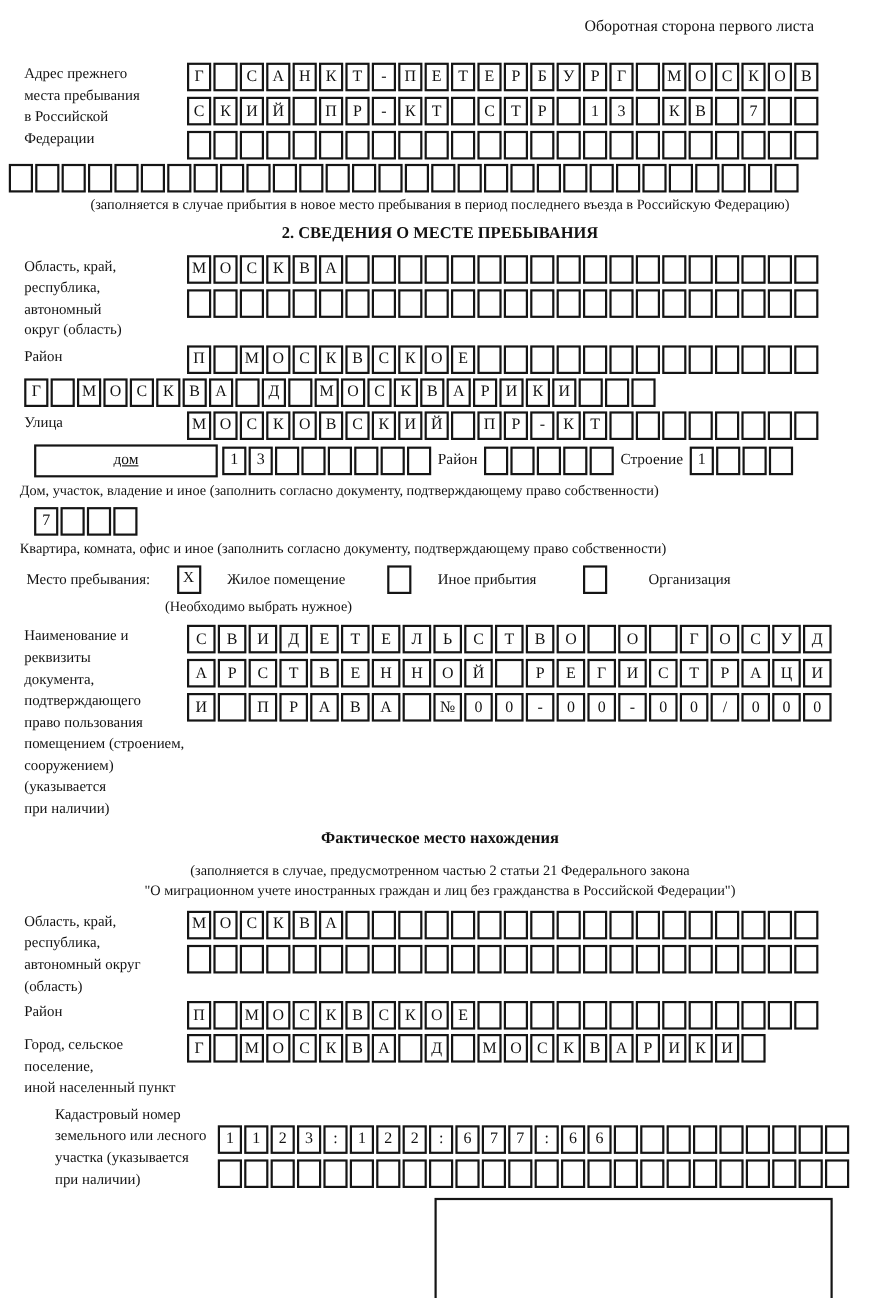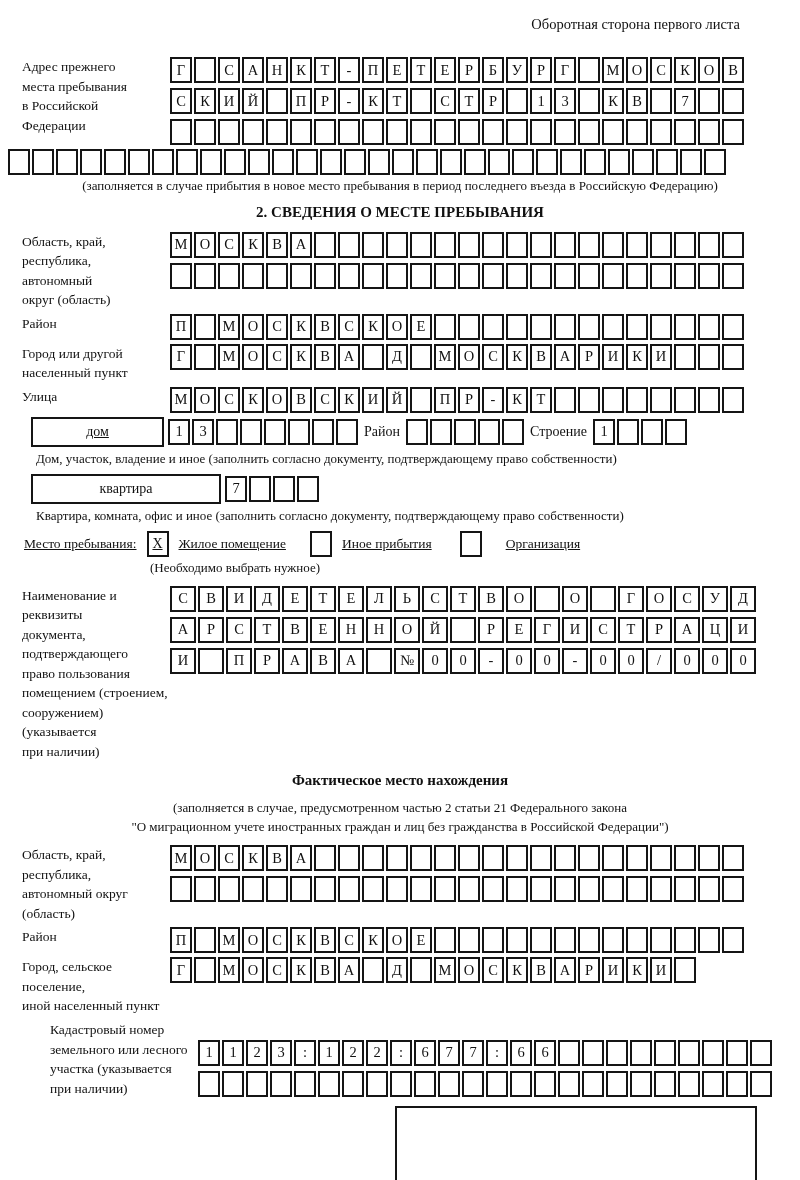--- a/index.html
+++ b/index.html
@@ -21,24 +21,24 @@
     width: 22px; height: 26px; border: 2px solid #151515;
     display: inline-flex; align-items: center; justify-content: center;
     font-size: 14.5px; flex-shrink: 0; background: #fff;
   }
   .cells.wide .cell { width: 26px; }
   .fullrow { padding-left: 8px; margin-bottom: 2px; }
   .caption { text-align: center; font-size: 13px; margin-bottom: 6px; }
   .sect-title { text-align: center; font-weight: bold; font-size: 15px; margin: 4px 0 8px 0; }
   .inline-row { display: flex; align-items: center; padding-left: 30px; margin-bottom: 3px; gap: 4px; }
   .widebox { border: 2px solid #151515; height: 30px; display: flex; align-items: center; justify-content: center; font-size: 14px; }
-  .dom-box { width: 133px; text-decoration: underline; }
+  .dom-box { width: 167px; text-decoration: underline; }
   .kv-box { width: 190px; margin-left: 6px; }
-  .small-caption { padding-left: 36px; font-size: 13px; margin-bottom: 5px; }
-  .chk-row { display: flex; align-items: center; gap: 10px; padding-left: 24px; margin-bottom: 2px; text-decoration: underline; }
+  .small-caption { padding-left: 18px; font-size: 13px; margin-bottom: 5px; }
+  .chk-row { display: flex; align-items: center; gap: 24px; padding-left: 24px; margin-bottom: 2px; }
   .chk { width: 22px; height: 26px; border: 2px solid #151515; display: inline-flex; align-items: center; justify-content: center; font-size: 14px; }
   .chk-note { padding-left: 150px; font-size: 13px; margin-bottom: 8px; }
   .al-caption { text-align: center; font-size: 13px; }
   .stamp-wrap { margin-top: 8px; padding-left: 395px; }
   .stamp { width: 362px; height: 174px; border: 2px solid #151515; }
   .mb8 { margin-bottom: 8px; }
 </style>
 </head>
 <body>
 
@@ -257,24 +257,20 @@
       <span class="cell"></span>
       <span class="cell"></span>
       <span class="cell"></span>
       <span class="cell"></span>
       <span class="cell"></span>
       <span class="cell"></span>
     </div>
 </div>
 
 <div class="field">
-  <div class="flabel w140">
-      <div>Город или другой</div>
-      <div>населенный пункт</div>
-    </div>
   <div class="cells">
       <span class="cell">Г</span>
       <span class="cell"></span>
       <span class="cell">М</span>
       <span class="cell">О</span>
       <span class="cell">С</span>
       <span class="cell">К</span>
       <span class="cell">В</span>
       <span class="cell">А</span>
       <span class="cell"></span>
@@ -350,21 +346,20 @@
   <div class="cells">
       <span class="cell">1</span>
       <span class="cell"></span>
       <span class="cell"></span>
       <span class="cell"></span>
     </div>
 </div>
 <div class="small-caption">Дом, участок, владение и иное (заполнить согласно документу, подтверждающему право собственности)</div>
 
 <div class="inline-row" style="padding-left:31px;">
-  <div class="widebox kv-box" style="margin-left:0;">квартира</div>
   <div class="cells">
       <span class="cell">7</span>
       <span class="cell"></span>
       <span class="cell"></span>
       <span class="cell"></span>
     </div>
 </div>
 <div class="small-caption">Квартира, комната, офис и иное (заполнить согласно документу, подтверждающему право собственности)</div>
 
 <div class="chk-row">

